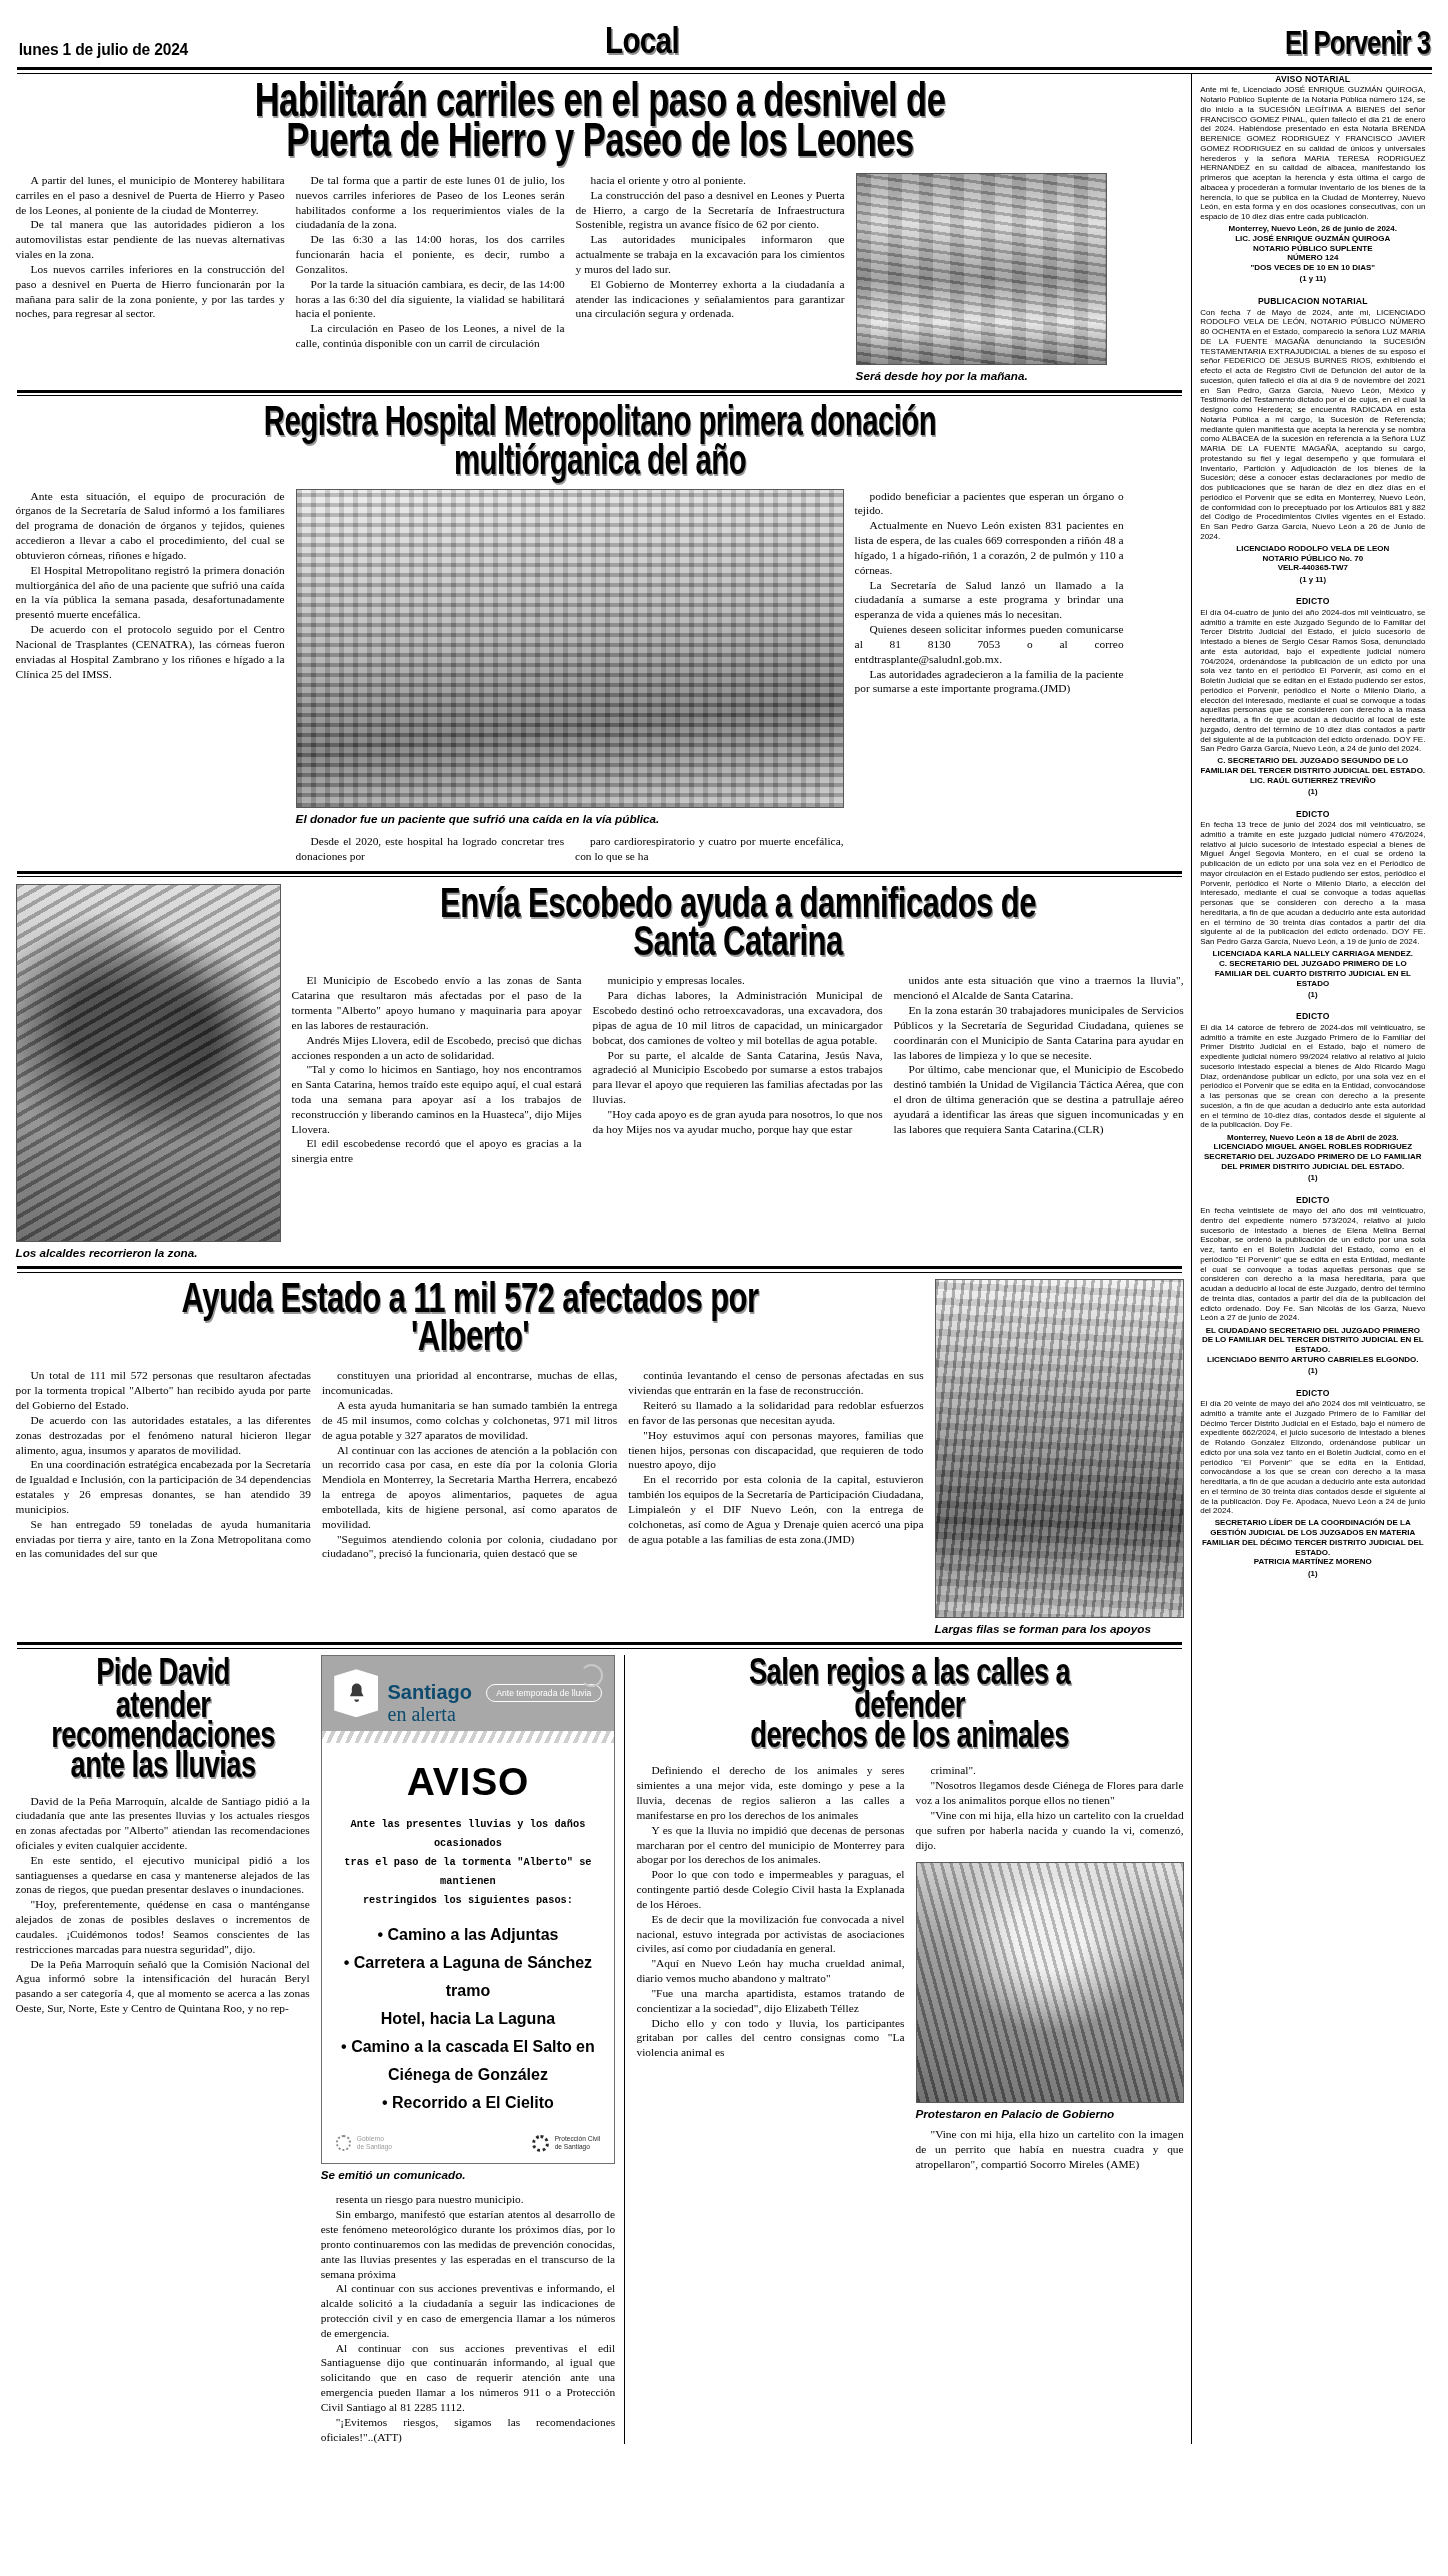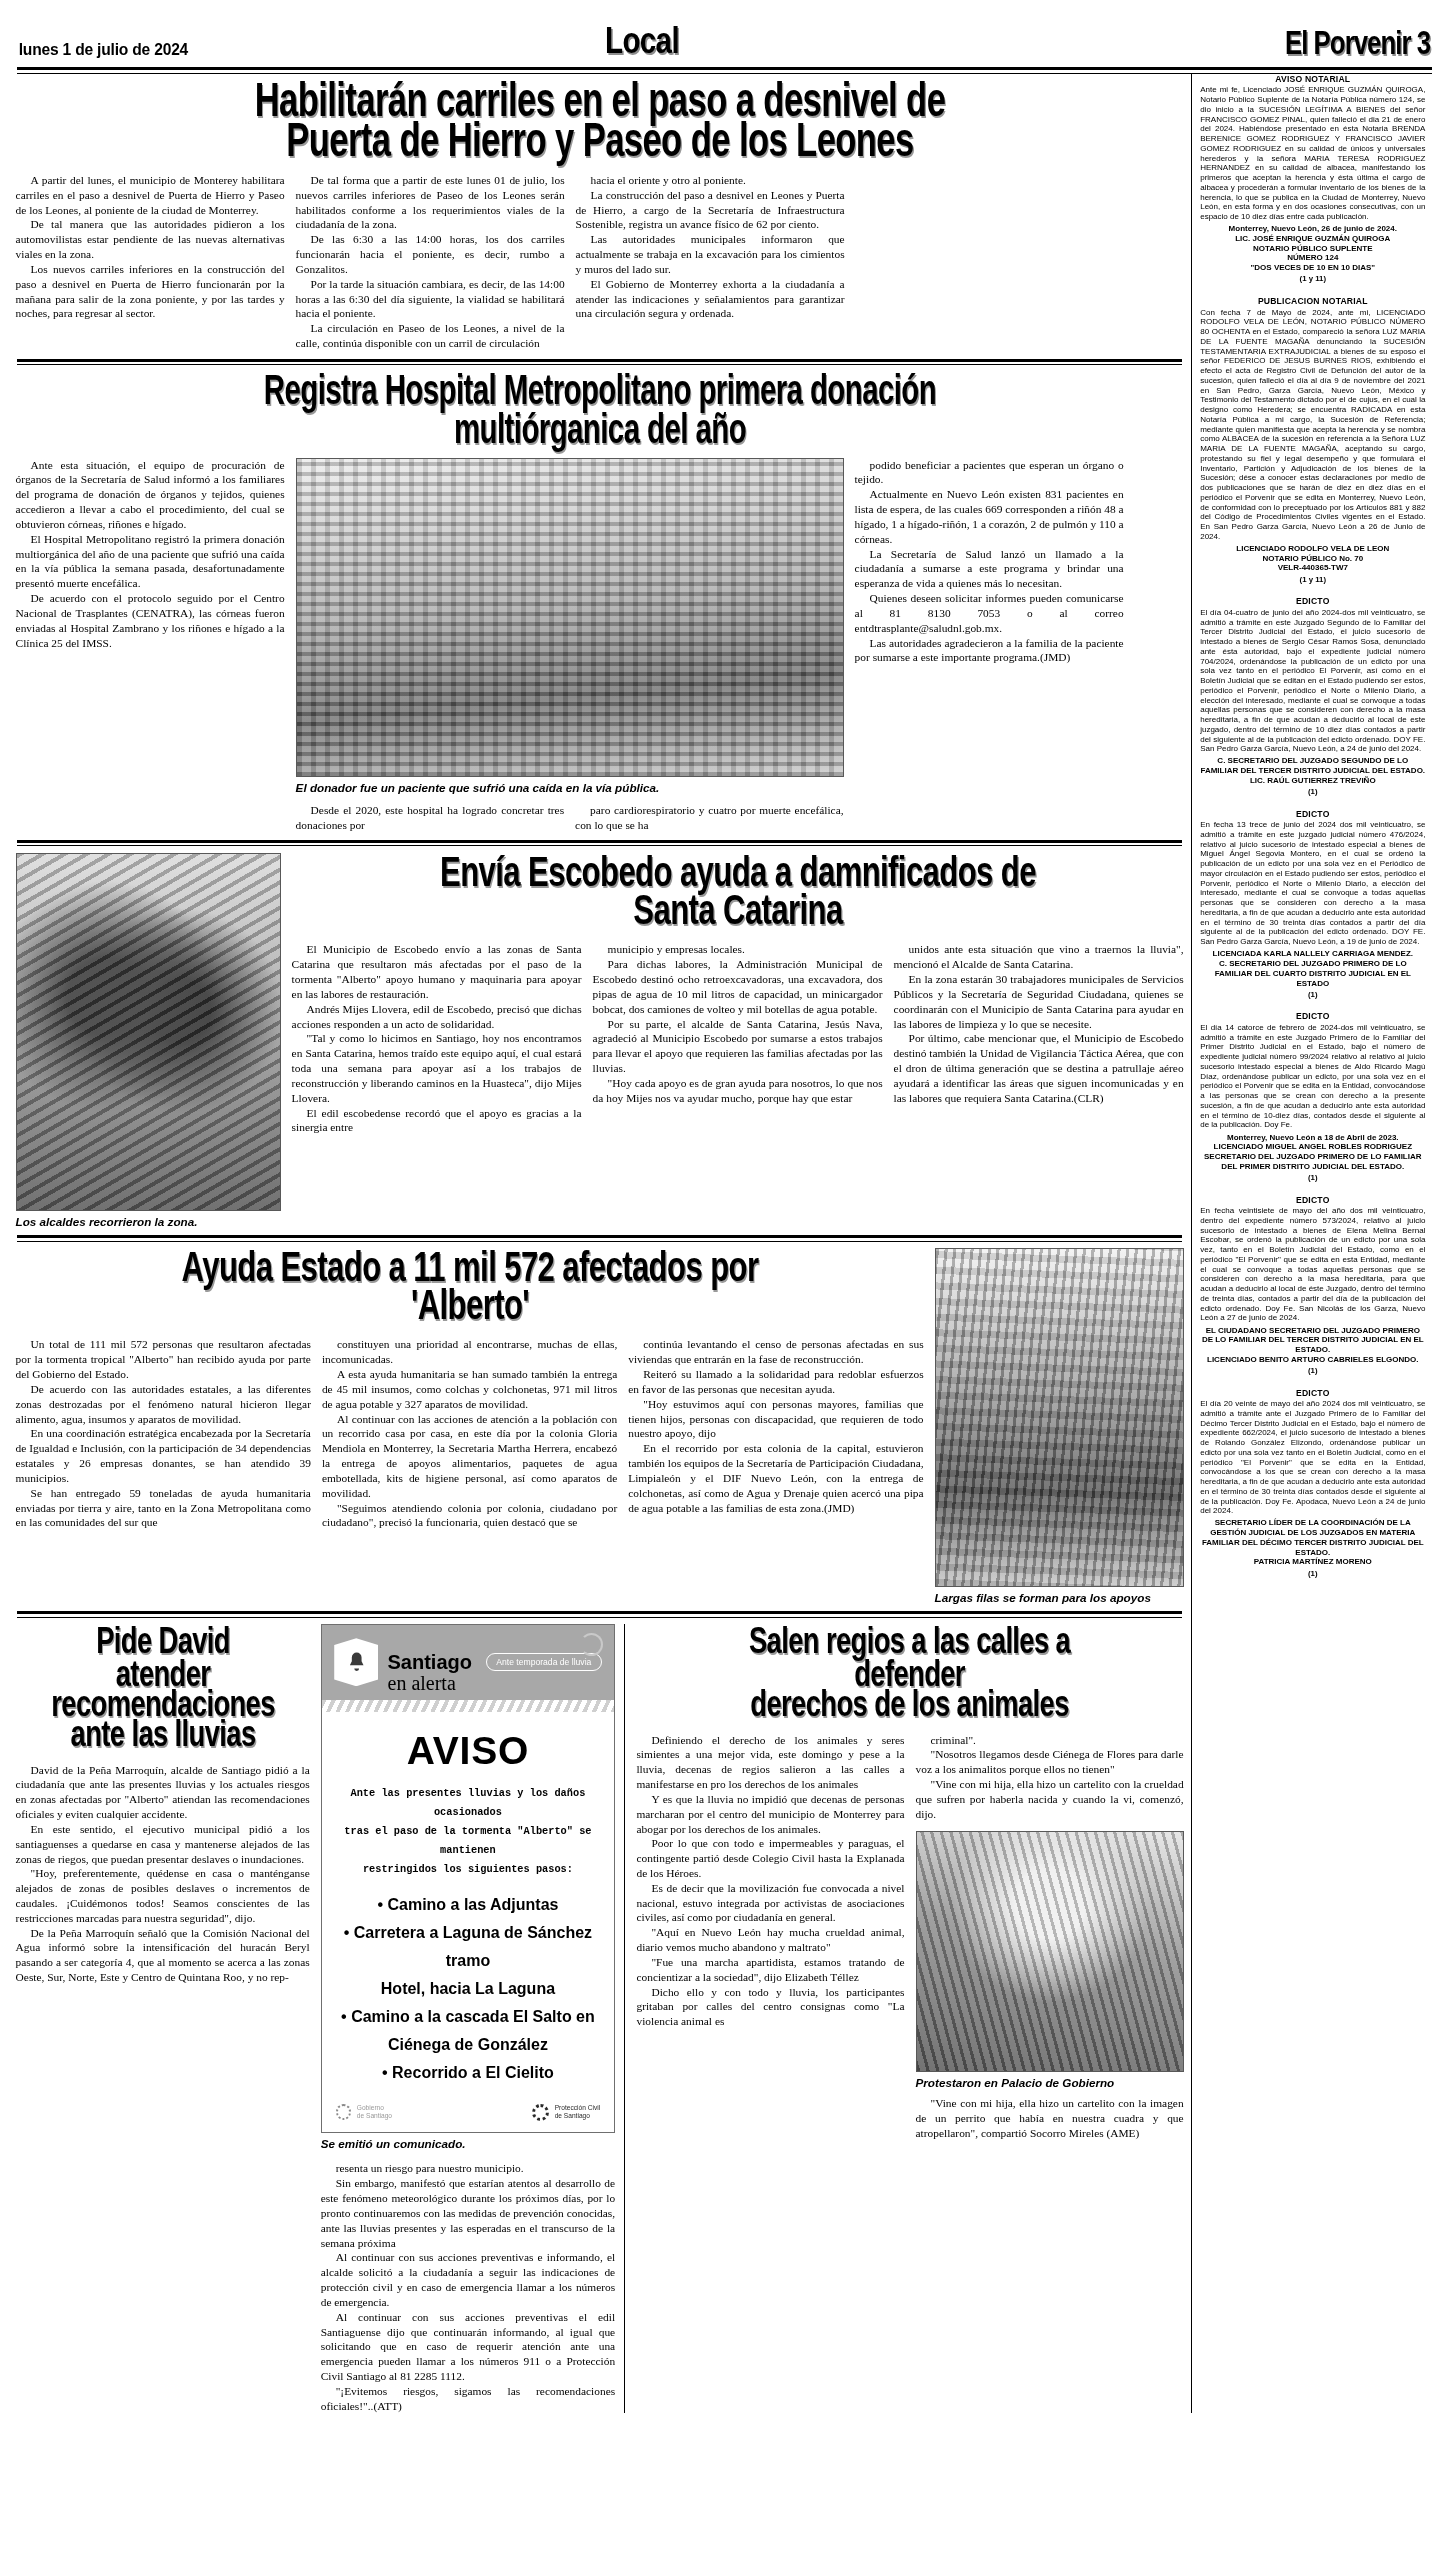--- a/index.html
+++ b/index.html
@@ -99,21 +99,21 @@
 
   
   .aviso-box { border:0.8px solid #6f6f6f; background:#ffffff; width:100%; }
   .aviso-head { background:#a8a8a8; height:75px; position:relative; display:flex; align-items:center; padding:0 12.5px; }
   .aviso-bell {
     width:44px; height:48px; background:#ffffff; border-radius:6.2px;
     display:flex; align-items:center; justify-content:center; flex:0 0 auto;
     clip-path:polygon(50% 0,100% 14%,100% 86%,50% 100%,0 86%,0 14%);
   }
   .aviso-bell svg { width:23.4px; height:26.5px; }
-  .aviso-santiago { margin-left:9.3px; color:#000000; line-height:1;margin-top:20px; }
+  .aviso-santiago { margin-left:9.3px; color:#0c4a6e; line-height:1;margin-top:20px; }
   .aviso-santiago .s1 { font-family:"Liberation Sans", sans-serif; font-weight:bold; font-size:20px; display:block; }
   .aviso-santiago .s2 { font-family:"Liberation Serif", serif; font-size:20px; display:block; margin-top:1.6px; }
   .aviso-pill {
     margin-left:14px; border:0.8px solid #fff; border-radius:11px; color:#fff;
     font-family:"Liberation Sans", sans-serif; font-size:8.6px; padding:3.1px 9.3px; white-space:nowrap;
   }
   .aviso-swirl { position:absolute; right:11px; top:7.8px; width:23.4px; height:23.4px; border:2.3px solid #c9c9c9; border-radius:50%; border-left-color:transparent; }
   .aviso-stripes { height:12.5px; background:repeating-linear-gradient(115deg,#cfcfcf 0 3.9px,#ffffff 3.9px 8.6px); }
   .aviso-title { text-align:center; font-family:"Liberation Sans", sans-serif; font-weight:bold; font-size:39px; letter-spacing:0.8px; margin:17px 0 11px; }
   .aviso-sub { text-align:center; font-family:Liberation Mono, monospace; font-weight:bold; font-size:10.3px; line-height:1.85; padding:0 12.5px; }
@@ -162,20 +162,24 @@
             <p>De tal forma que a partir de este lunes 01 de julio, los nuevos carriles inferiores de Paseo de los Leones serán habilitados conforme a los requerimientos viales de la ciudadanía de la zona.</p>
             <p>De las 6:30 a las 14:00 horas, los dos carriles funcionarán hacia el poniente, es decir, rumbo a Gonzalitos.</p>
             <p>Por la tarde la situación cambiara, es decir, de las 14:00 horas a las 6:30 del día siguiente, la vialidad se habilitará hacia el poniente.</p>
             <p>La circulación en Paseo de los Leones, a nivel de la calle, continúa disponible con un carril de circulación</p>
           </div>
           <div class="col bodytext" style="flex:0 0 269px;">
             <p>hacia el oriente y otro al poniente.</p>
             <p>La construcción del paso a desnivel en Leones y Puerta de Hierro, a cargo de la Secretaría de Infraestructura Sostenible, registra un avance físico de 62 por ciento.</p>
             <p>Las autoridades municipales informaron que actualmente se trabaja en la excavación para los cimientos y muros del lado sur.</p>
             <p>El Gobierno de Monterrey exhorta a la ciudadanía a atender las indicaciones y señalamientos para garantizar una circulación segura y ordenada.</p>
+          </div>
+          <div class="col" style="flex:0 0 251px;">
+            <div class="photo p-street" style="height:192px;"></div>
+            <div class="caption">Será desde hoy por la mañana.</div>
           </div>
         </div>
       </div>
 
       <div class="rule-mid"></div>
 
       <div>
         <div class="hl hl-lg" style="transform:scaleX(.70);">Registra Hospital Metropolitano primera donación multiórganica del año</div>
 
         <div class="cols" style="margin-top:9.3px;">

